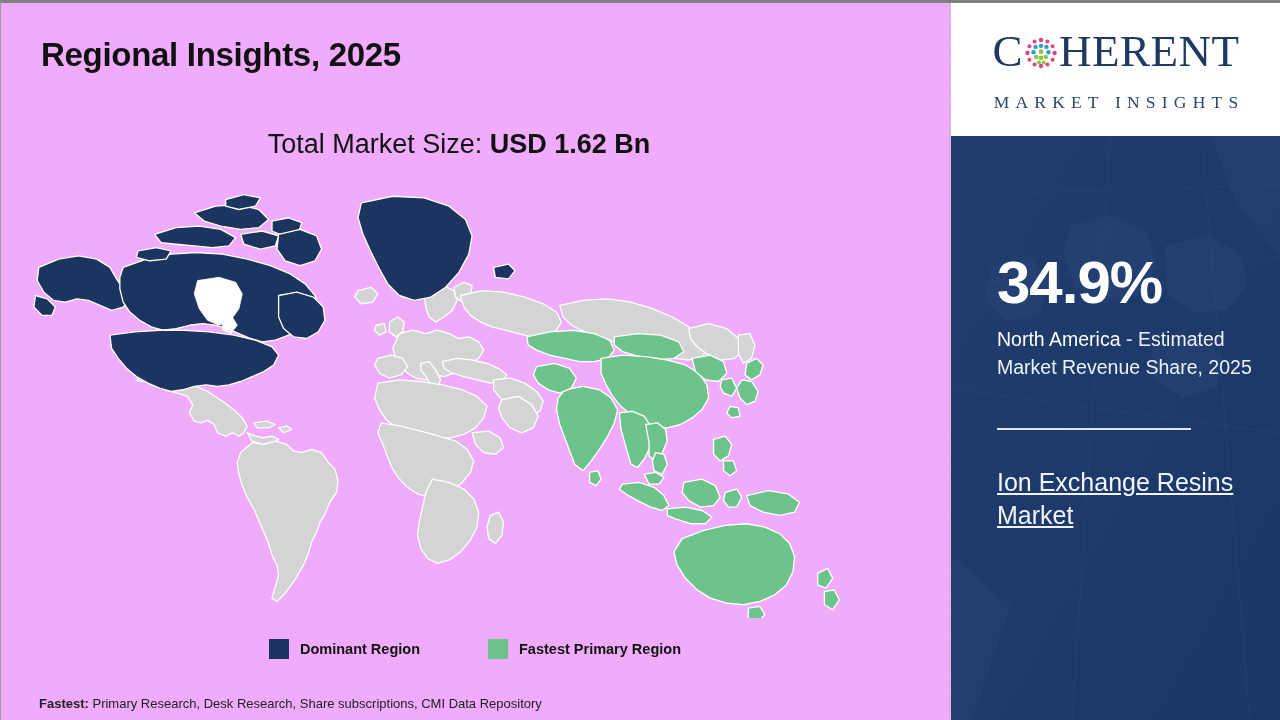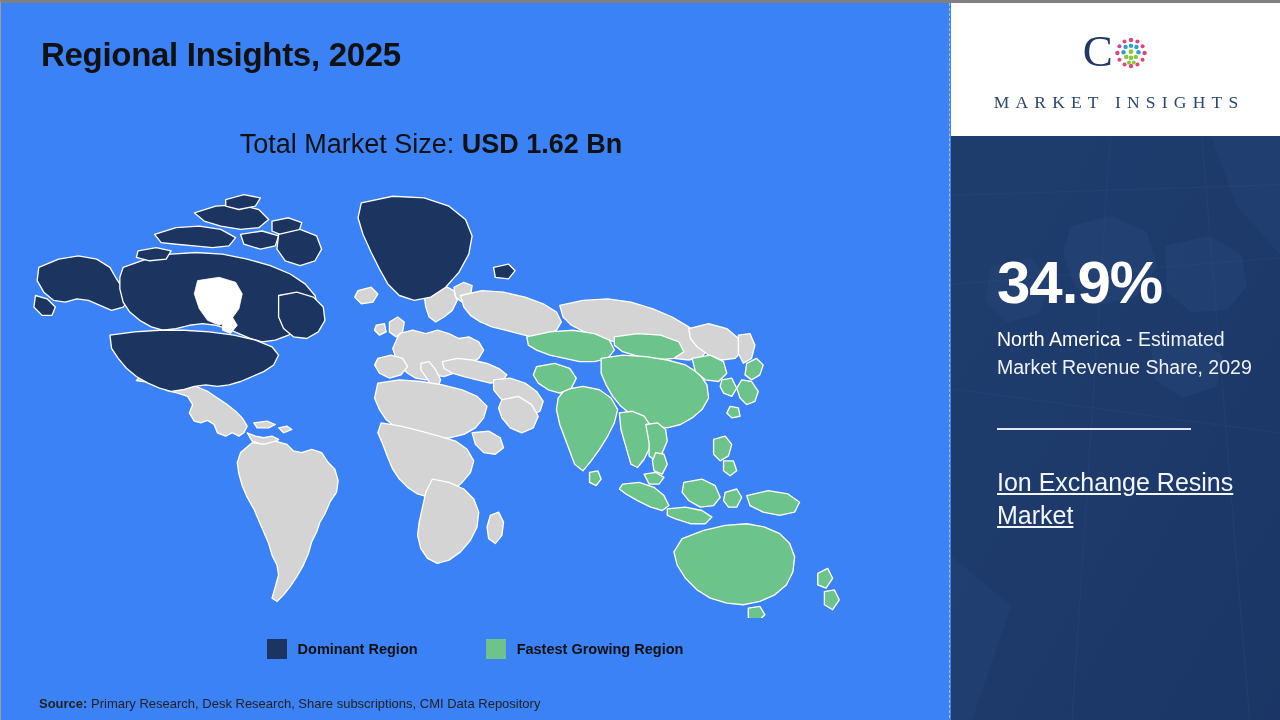--- a/index.html
+++ b/index.html
@@ -9,21 +9,21 @@
     background: #ffffff;
   }
   body {
     font-family: "Liberation Sans", "DejaVu Sans", sans-serif;
   }
 
   #infographic {
     position: relative;
     width: 1280px;
     height: 720px;
-    background: #3b82f6;
+    background: #f0abfc;
     overflow: hidden;
     box-sizing: border-box;
     border-top: 3px solid #808080;
     border-left: 1px solid #9b9b9b;
   }
 
   
   .left-panel {
     position: absolute;
     left: 0; top: 0;
@@ -45,20 +45,21 @@
 
   .market-size {
     position: absolute;
     left: 0;
     top: 126px;
     width: 860px;
     text-align: center;
     font-size: 27px;
     color: #111111;
     white-space: nowrap;
+    padding-left: 28px;
   }
   .market-size .ms-value {
     font-weight: bold;
   }
 
   
   .map-wrap {
     position: absolute;
     left: 28px;
     top: 185px;
@@ -373,26 +374,26 @@
       </svg>
     </div>
 
     <div class="legend">
       <div class="legend-item">
         <span class="legend-swatch" style="background:#1B3460"></span>
         <span class="legend-label">Dominant Region</span>
       </div>
       <div class="legend-item">
         <span class="legend-swatch" style="background:#6DC48A"></span>
-        <span class="legend-label">Fastest Growing Region</span>
+        <span class="legend-label">Fastest Primary Region</span>
       </div>
     </div>
 
     <div class="source-line">
-      <span class="src-label">Source:</span><span class="src-text"> Primary Research, Desk Research, Share subscriptions, CMI Data Repository</span>
+      <span class="src-label">Fastest:</span><span class="src-text"> Primary Research, Desk Research, Share subscriptions, CMI Data Repository</span>
     </div>
   </div>
 
   <div class="v-divider"></div>
 
   <div class="right-col">
 
     <div class="logo-box">
       <div class="logo-main">
         <span class="logo-c">C</span>
@@ -420,20 +421,21 @@
 
               <circle cx="50" cy="46" r="7" fill="#8CC63F"></circle>
               <circle cx="36" cy="62" r="6.5" fill="#8CC63F"></circle>
               <circle cx="50" cy="64" r="7" fill="#8CC63F"></circle>
               <circle cx="64" cy="62" r="6.5" fill="#8CC63F"></circle>
               <circle cx="44" cy="78" r="6" fill="#8CC63F"></circle>
               <circle cx="58" cy="78" r="6" fill="#8CC63F"></circle>
             </g>
           </svg>
         </span>
+        <span class="logo-rest">HERENT</span>
       </div>
       <div class="logo-sub">MARKET INSIGHTS</div>
     </div>
 
     <div class="stat-panel">
       <svg class="panel-texture" viewBox="0 0 330 587" preserveAspectRatio="xMidYMid slice" xmlns="http://www.w3.org/2000/svg">
         <defs>
           <linearGradient id="pg" x1="0" y1="0" x2="1" y2="1">
             <stop offset="0%" stop-color="#20406f"></stop>
             <stop offset="55%" stop-color="#1D3A6B"></stop>
@@ -457,21 +459,21 @@
         <g fill="#5278AF" opacity="0.14">
           <path d="M260 0 L330 0 L330 120 L286 70 Z"></path>
           <path d="M0 420 L60 470 L20 587 L0 587 Z"></path>
         </g>
       </svg>
 
       <div class="stat-content">
         <div class="stat-percent">34.9%</div>
 
         <div class="stat-desc">
-          <span class="region-name">North America</span><span> - Estimated Market Revenue Share, 2029</span>
+          <span class="region-name">North America</span><span> - Estimated Market Revenue Share, 2025</span>
         </div>
 
         <div class="stat-rule"></div>
 
         <div class="market-name">Ion Exchange Resins Market</div>
       </div>
     </div>
   </div>
 </div>
 

